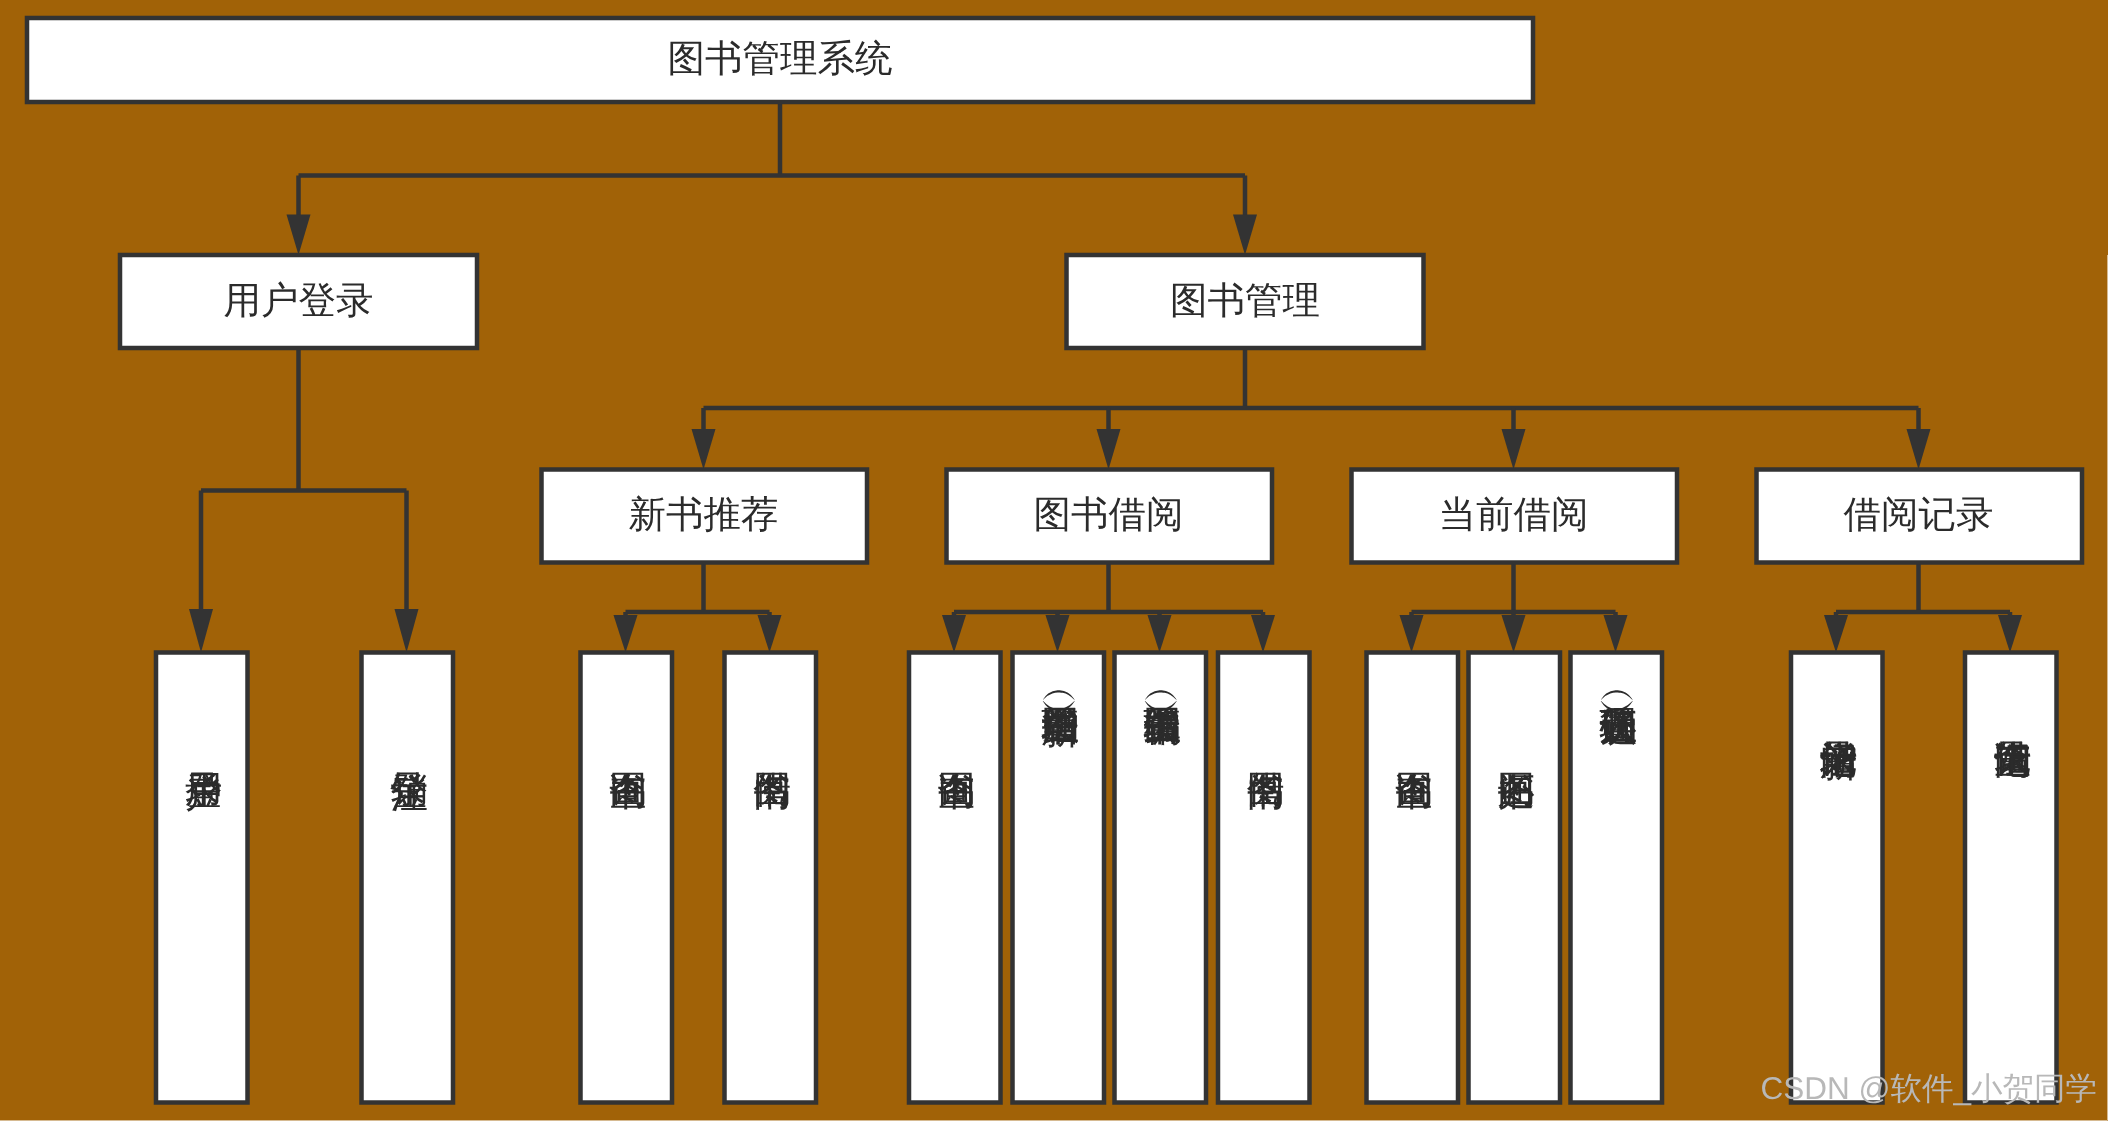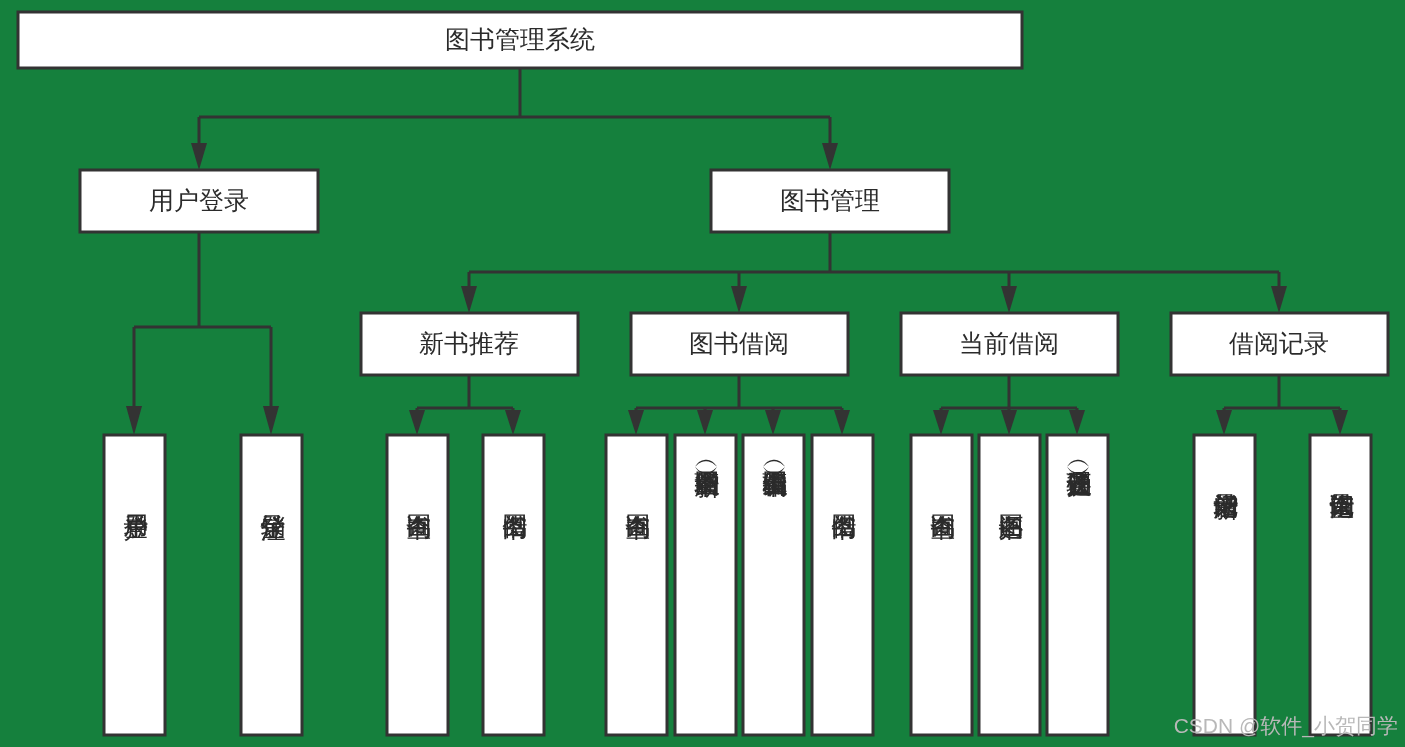--- a/index.html
+++ b/index.html
@@ -8,21 +8,21 @@
     padding: 0;
     background: #ffffff;
   }
   body {
     font-family: "Liberation Sans", "DejaVu Sans", sans-serif;
   }
   #diagram-root {
     position: relative;
     width: 1405px;
     height: 747px;
-    background: #15803d;
+    background: #a16207;
     overflow: hidden;
   }
   svg.diagram-svg {
     position: absolute;
     left: 0;
     top: 0;
     width: 1405px;
     height: 747px;
   }
   .node-box {

